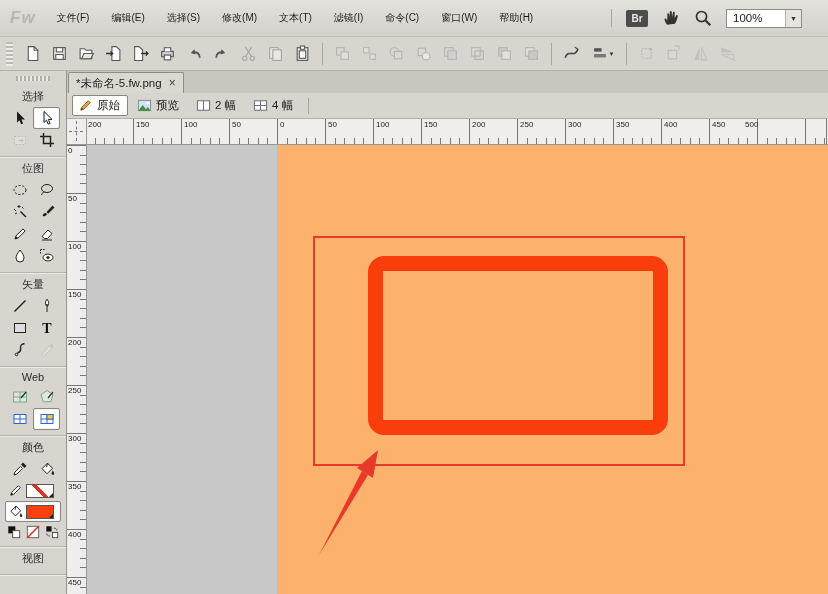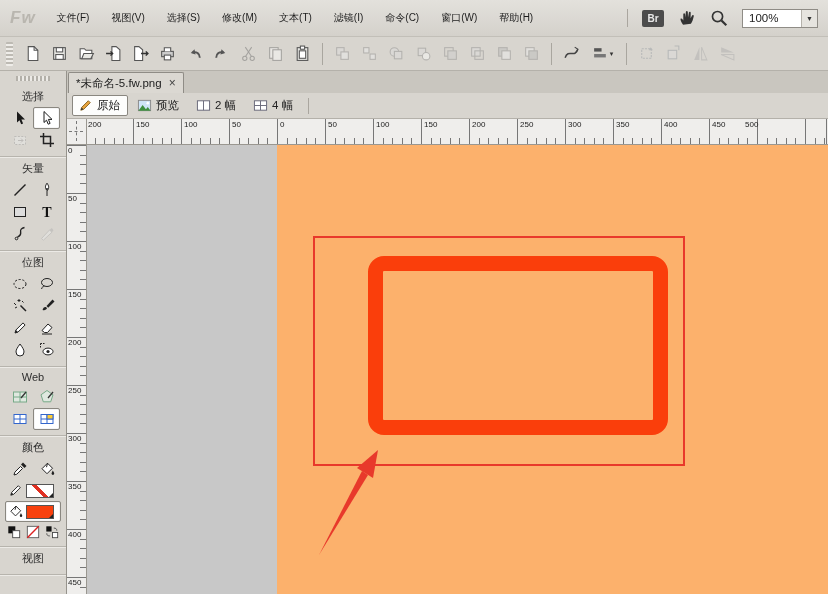--- a/index.html
+++ b/index.html
@@ -8,21 +8,21 @@
   .app { width: 828px; height: 594px; background: #701a75; position: relative; overflow: hidden; display: flex; flex-direction: column; }
 
   
   .menubar { height: 37px; display: flex; align-items: center; background: linear-gradient(#e3e1dc, #d4d1cb); border-bottom: 1px solid #c2bfb8; padding: 0 6px; flex: none; }
   .fwlogo { font-weight: bold; font-style: italic; font-size: 17px; color: #b9b6af; margin: 0 10px 0 4px; letter-spacing: 1px; }
   .menu-item { padding: 4px 11px; font-size: 10px; color: #1c1c1c; cursor: default; border-radius: 2px; }
   .menu-right { margin-left: auto; display: flex; align-items: center; gap: 14px; }
   .vsep { width: 1px; height: 18px; background: #aaa69f; }
   .br-badge { width: 22px; height: 17px; background: #4c4c4c; color: #e8e8e8; font-size: 10px; font-weight: bold; display: flex; align-items: center; justify-content: center; border-radius: 2px; }
   .mr-icon { width: 18px; height: 18px; display: inline-flex; }
-  .zoom-box { display: flex; align-items: center; background: #fff; border: 1px solid #8f8c86; height: 19px; width: 76px; margin-right: 4px; }
+  .zoom-box { display: flex; align-items: center; background: #fff; border: 1px solid #8f8c86; height: 19px; width: 76px; margin-right: 20px; }
   .zoom-box .zval { flex: 1; padding-left: 6px; font-size: 11.5px; }
   .zoom-box .zarrow { width: 16px; height: 100%; border-left: 1px solid #b5b2ab; background: #e6e4df; font-size: 7px; display: flex; align-items: center; justify-content: center; color: #333; }
 
   
   .toolbar { height: 34px; display: flex; align-items: center; background: #d8d5cf; border-bottom: 1px solid #b4b1aa; padding: 0 4px; flex: none; }
   .tgrip { width: 7px; height: 24px; margin: 0 6px 0 2px; background: repeating-linear-gradient(to bottom, #bdbab3 0 2px, #efede9 2px 4px); border-radius: 1px; }
   #toolbar-buttons { display: flex; align-items: center; }
   .tbtn { width: 25px; height: 25px; display: inline-flex; align-items: center; justify-content: center; margin: 0 1px; border-radius: 2px; position: relative; }
   .tbtn svg { width: 17px; height: 17px; }
   .tbtn.disabled { opacity: 0.45; filter: grayscale(60%); }
@@ -90,21 +90,21 @@
   .arrow-svg { position: absolute; left: 35px; top: 300px; width: 80px; height: 120px; }
 </style>
 </head>
 <body>
 
 <div class="app">
 
   <div class="menubar">
     <span class="fwlogo">Fw</span>
     <span class="menu-item">文件(F)</span>
-    <span class="menu-item">视图(V)</span>
+    <span class="menu-item">编辑(E)</span>
     <span class="menu-item">选择(S)</span>
     <span class="menu-item">修改(M)</span>
     <span class="menu-item">文本(T)</span>
     <span class="menu-item">滤镜(I)</span>
     <span class="menu-item">命令(C)</span>
     <span class="menu-item">窗口(W)</span>
     <span class="menu-item">帮助(H)</span>
     <div class="menu-right">
       <span class="vsep"></span>
       <span class="br-badge">Br</span>
@@ -315,20 +315,72 @@
                 </svg>
               </span>
               <span class="tool">
                 <svg viewBox="0 0 16 16" width="100%" height="100%">
                   <path d="M4.5 1v10.5H15M1 4.5h10.5V15" fill="none" stroke="#222" stroke-width="1.5"></path>
                 </svg>
               </span>
             </div>
           </div>
           <div class="tsection">
+            <div class="tslabel">位图</div>
+            <div class="tgrid">
+              <span class="tool">
+                <svg viewBox="0 0 16 16" width="100%" height="100%">
+                  <ellipse cx="8" cy="8" rx="6" ry="4.5" fill="none" stroke="#222" stroke-dasharray="2.2 1.6"></ellipse>
+                </svg>
+              </span>
+              <span class="tool">
+                <svg viewBox="0 0 16 16" width="100%" height="100%">
+                  <path d="M13.5 6.5c0 2.2-2.4 4-5.5 4s-5.5-1.8-5.5-4 2.4-4 5.5-4 5.5 1.8 5.5 4z" fill="none" stroke="#222"></path>
+                  <path d="M5.5 10c-1.3 1.2-3 .6-2.8 3" fill="none" stroke="#222"></path>
+                </svg>
+              </span>
+              <span class="tool">
+                <svg viewBox="0 0 16 16" width="100%" height="100%">
+                  <path d="M8.5 7.5L14 13" stroke="#222" stroke-width="1.5"></path>
+                  <path d="M7 1v3M5.5 2.5h3M2 5l2 2M10 3l1.5 1.5M3 10l2-1" stroke="#222"></path>
+                </svg>
+              </span>
+              <span class="tool">
+                <svg viewBox="0 0 16 16" width="100%" height="100%">
+                  <path d="M13.5 1.5l-6 6.5 1.7 1.7 6.3-6.2z" fill="#222"></path>
+                  <path d="M7 9c-1.8-.3-3 .8-3.4 2.9 1.9.6 3.8 0 4.4-1.6z" fill="#222"></path>
+                </svg>
+              </span>
+              <span class="tool">
+                <svg viewBox="0 0 16 16" width="100%" height="100%">
+                  <path d="M3 13l.9-3L11 2.9 13.1 5 6 12.1z" fill="#fff" stroke="#222"></path>
+                  <path d="M3 13l2.9-.9L3.9 10z" fill="#222"></path>
+                </svg>
+              </span>
+              <span class="tool">
+                <svg viewBox="0 0 16 16" width="100%" height="100%">
+                  <path d="M3 10.5L9 4l4 3.5-4.5 5H5.5z" fill="#fff" stroke="#222"></path>
+                  <path d="M3 14h10" stroke="#222"></path>
+                </svg>
+              </span>
+              <span class="tool">
+                <svg viewBox="0 0 16 16" width="100%" height="100%">
+                  <path d="M8 2c2.5 3.5 4 5.5 4 8a4 4 0 0 1-8 0c0-2.5 1.5-4.5 4-8z" fill="#fff" stroke="#222"></path>
+                </svg>
+              </span>
+              <span class="tool">
+                <svg viewBox="0 0 16 16" width="100%" height="100%">
+                  <path d="M1.5 1.5h4M1.5 1.5v4" fill="none" stroke="#222" stroke-dasharray="1.5 1"></path>
+                  <ellipse cx="9" cy="9.5" rx="5" ry="3.4" fill="#fff" stroke="#222"></ellipse>
+                  <circle cx="9" cy="9.5" r="1.6" fill="#222"></circle>
+                </svg>
+              </span>
+            </div>
+          </div>
+          <div class="tsection">
             <div class="tslabel">矢量</div>
             <div class="tgrid">
               <span class="tool">
                 <svg viewBox="0 0 16 16" width="100%" height="100%">
                   <path d="M2.5 13.5l11-11" stroke="#222" stroke-width="1.4"></path>
                 </svg>
               </span>
               <span class="tool">
                 <svg viewBox="0 0 16 16" width="100%" height="100%">
                   <path d="M8 1.2c1.8 2.6 2.6 4.6.2 7.6C5.6 5.8 6.2 3.8 8 1.2z" fill="#fff" stroke="#222"></path>
@@ -349,72 +401,20 @@
               <span class="tool">
                 <svg viewBox="0 0 16 16" width="100%" height="100%">
                   <path d="M12.5 1.5C4 3.5 13 8 5.5 11" fill="none" stroke="#222" stroke-width="1.4"></path>
                   <circle cx="4.5" cy="12.5" r="1.3" fill="none" stroke="#222"></circle>
                 </svg>
               </span>
               <span class="tool disabled">
                 <svg viewBox="0 0 16 16" width="100%" height="100%">
                   <path d="M2.5 12.5L10.5 4l2.5 2.2-8.6 8z" fill="#eee" stroke="#aaa"></path>
                   <path d="M10.5 4l2.5 2.2 1.5-2L12.8 2z" fill="#aaa"></path>
-                </svg>
-              </span>
-            </div>
-          </div>
-          <div class="tsection">
-            <div class="tslabel">位图</div>
-            <div class="tgrid">
-              <span class="tool">
-                <svg viewBox="0 0 16 16" width="100%" height="100%">
-                  <ellipse cx="8" cy="8" rx="6" ry="4.5" fill="none" stroke="#222" stroke-dasharray="2.2 1.6"></ellipse>
-                </svg>
-              </span>
-              <span class="tool">
-                <svg viewBox="0 0 16 16" width="100%" height="100%">
-                  <path d="M13.5 6.5c0 2.2-2.4 4-5.5 4s-5.5-1.8-5.5-4 2.4-4 5.5-4 5.5 1.8 5.5 4z" fill="none" stroke="#222"></path>
-                  <path d="M5.5 10c-1.3 1.2-3 .6-2.8 3" fill="none" stroke="#222"></path>
-                </svg>
-              </span>
-              <span class="tool">
-                <svg viewBox="0 0 16 16" width="100%" height="100%">
-                  <path d="M8.5 7.5L14 13" stroke="#222" stroke-width="1.5"></path>
-                  <path d="M7 1v3M5.5 2.5h3M2 5l2 2M10 3l1.5 1.5M3 10l2-1" stroke="#222"></path>
-                </svg>
-              </span>
-              <span class="tool">
-                <svg viewBox="0 0 16 16" width="100%" height="100%">
-                  <path d="M13.5 1.5l-6 6.5 1.7 1.7 6.3-6.2z" fill="#222"></path>
-                  <path d="M7 9c-1.8-.3-3 .8-3.4 2.9 1.9.6 3.8 0 4.4-1.6z" fill="#222"></path>
-                </svg>
-              </span>
-              <span class="tool">
-                <svg viewBox="0 0 16 16" width="100%" height="100%">
-                  <path d="M3 13l.9-3L11 2.9 13.1 5 6 12.1z" fill="#fff" stroke="#222"></path>
-                  <path d="M3 13l2.9-.9L3.9 10z" fill="#222"></path>
-                </svg>
-              </span>
-              <span class="tool">
-                <svg viewBox="0 0 16 16" width="100%" height="100%">
-                  <path d="M3 10.5L9 4l4 3.5-4.5 5H5.5z" fill="#fff" stroke="#222"></path>
-                  <path d="M3 14h10" stroke="#222"></path>
-                </svg>
-              </span>
-              <span class="tool">
-                <svg viewBox="0 0 16 16" width="100%" height="100%">
-                  <path d="M8 2c2.5 3.5 4 5.5 4 8a4 4 0 0 1-8 0c0-2.5 1.5-4.5 4-8z" fill="#fff" stroke="#222"></path>
-                </svg>
-              </span>
-              <span class="tool">
-                <svg viewBox="0 0 16 16" width="100%" height="100%">
-                  <path d="M1.5 1.5h4M1.5 1.5v4" fill="none" stroke="#222" stroke-dasharray="1.5 1"></path>
-                  <ellipse cx="9" cy="9.5" rx="5" ry="3.4" fill="#fff" stroke="#222"></ellipse>
-                  <circle cx="9" cy="9.5" r="1.6" fill="#222"></circle>
                 </svg>
               </span>
             </div>
           </div>
           <div class="tsection">
             <div class="tslabel">Web</div>
             <div class="tgrid">
               <span class="tool">
                 <svg viewBox="0 0 16 16" width="100%" height="100%">
                   <rect x="1.5" y="3" width="13" height="10" fill="#dfe8df" stroke="#77aa88"></rect>

